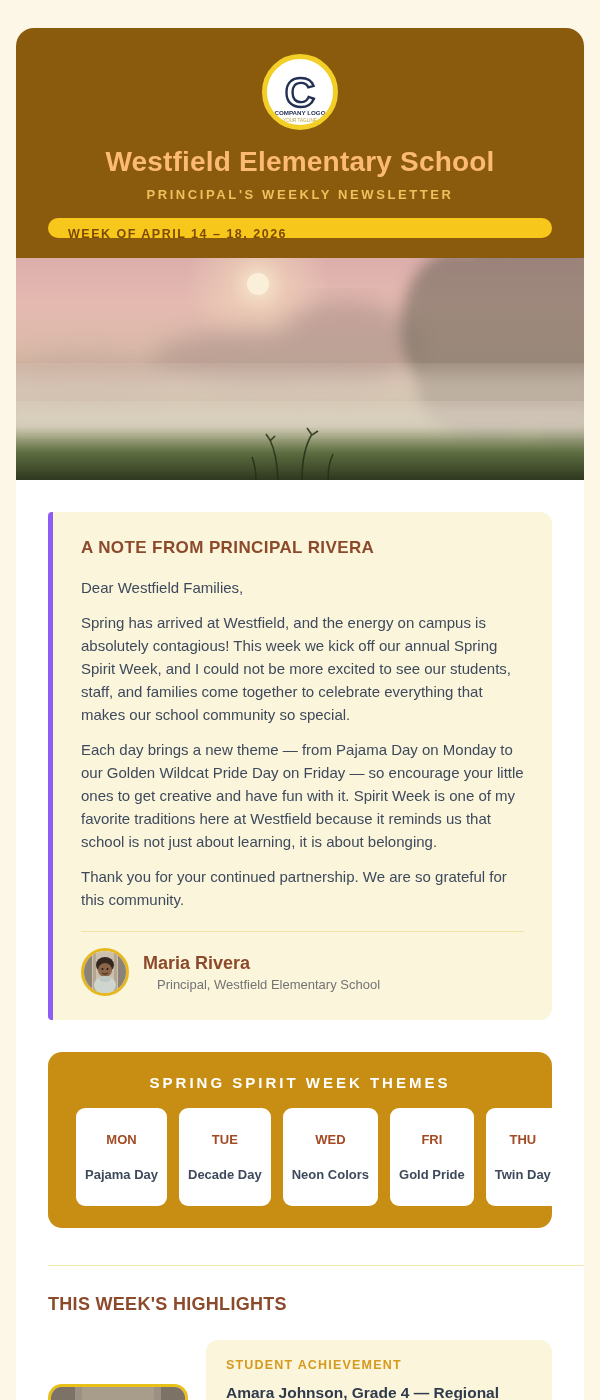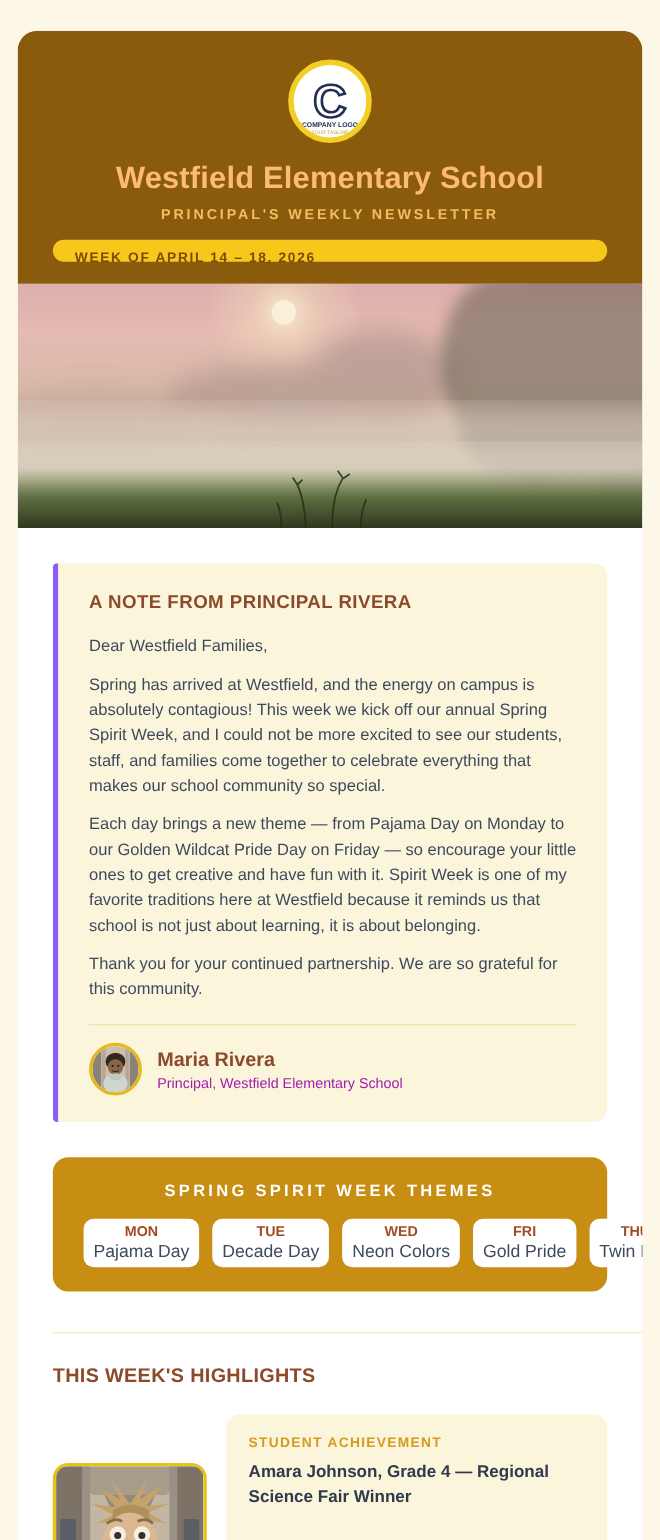--- a/index.html
+++ b/index.html
@@ -93,47 +93,47 @@
   .signature { display: flex; align-items: center; gap: 14px; }
   .avatar {
     width: 48px; height: 48px;
     border-radius: 50%;
     border: 3px solid #E6B81F;
     overflow: hidden;
     flex-shrink: 0;
     line-height: 0;
   }
   .sig-name { color: #8C4A2B; font-weight: bold; font-size: 18px; }
-  .sig-role { color: #a21caf; font-size: 13px; margin-top: 3px; }
+  .sig-role { color: #737373; font-size: 13px; margin-top: 3px; margin-left: 14px; }
 
   
   .spirit-card {
     margin-top: 32px;
     background: #C88E14;
     border-radius: 14px;
     padding: 22px 28px;
   }
   .spirit-heading {
     color: #ffffff;
     text-align: center;
     font-weight: bold;
     font-size: 15px;
     letter-spacing: 3px;
     margin-bottom: 17px;
   }
   .chips { display: flex; gap: 12px; justify-content: space-between; }
   .chip {
     background: #ffffff;
     border-radius: 9px;
-    padding: 4px 9px;
+    padding: 24px 9px;
     text-align: center;
     flex: 1 1 auto;
   }
   .chip-day { color: #A34A22; font-weight: bold; font-size: 13px; }
-  .chip-theme { color: #3E4A5C; font-size: 16px; margin-top: 3px; white-space: nowrap; }
+  .chip-theme { color: #3E4A5C; font-size: 13px; margin-top: 20px; white-space: nowrap; font-weight: bold; }
 
   
   .section-divider {
     border: none;
     border-top: 1px solid #F2E7AC;
     margin: 37px -32px 0 0;
   }
   .highlights-heading {
     color: #8C4A2B;
     font-size: 18px;

